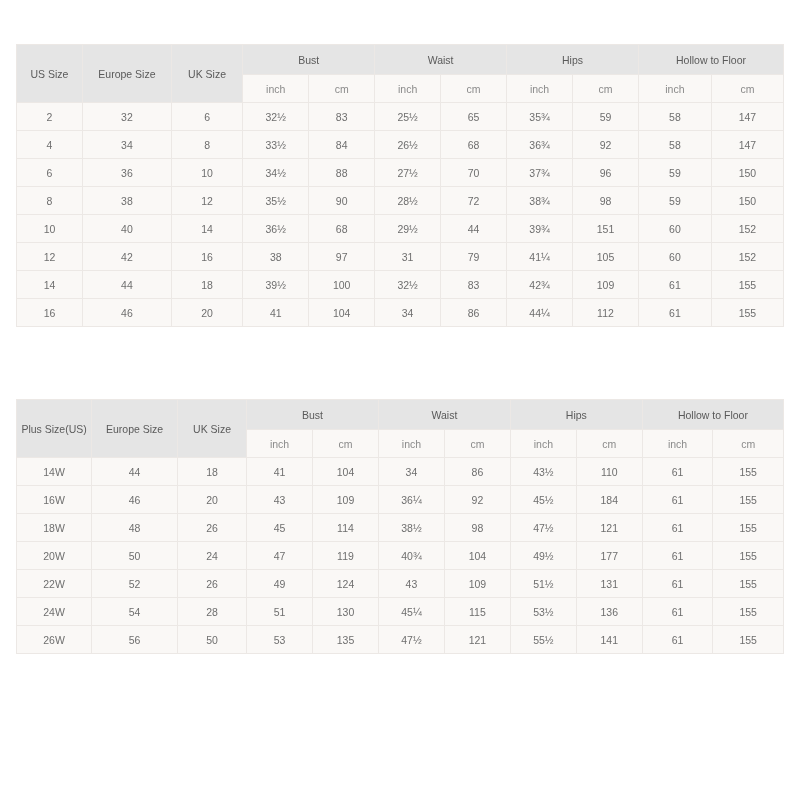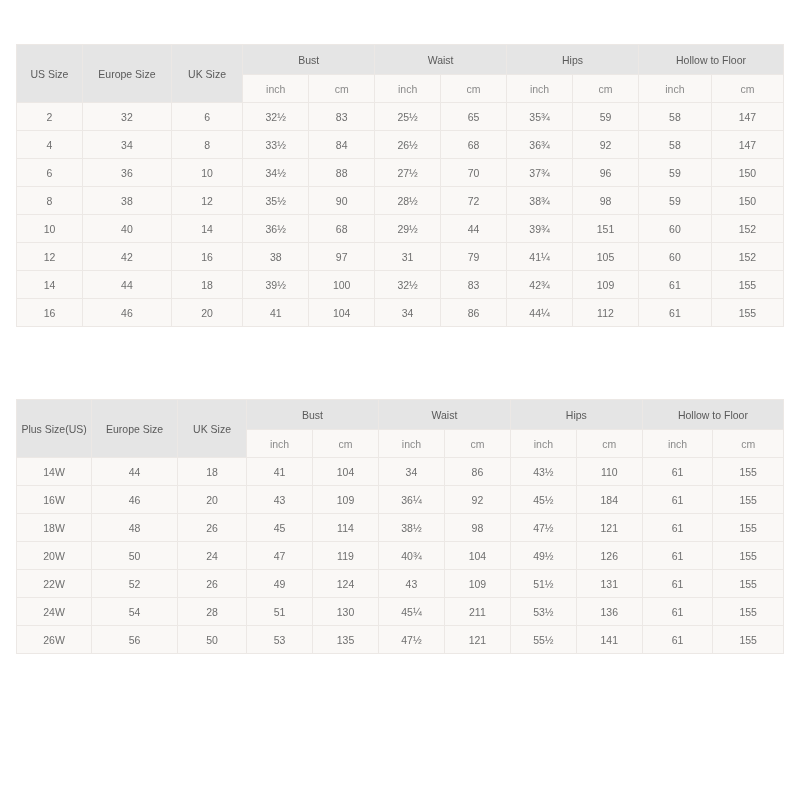--- a/index.html
+++ b/index.html
@@ -286,21 +286,21 @@
       </tr>
       <tr>
         <td>20W</td>
         <td>50</td>
         <td>24</td>
         <td>47</td>
         <td>119</td>
         <td>40¾</td>
         <td>104</td>
         <td>49½</td>
-        <td>126</td>
+        <td>177</td>
         <td>61</td>
         <td>155</td>
       </tr>
       <tr>
         <td>22W</td>
         <td>52</td>
         <td>26</td>
         <td>49</td>
         <td>124</td>
         <td>43</td>
@@ -310,21 +310,21 @@
         <td>61</td>
         <td>155</td>
       </tr>
       <tr>
         <td>24W</td>
         <td>54</td>
         <td>28</td>
         <td>51</td>
         <td>130</td>
         <td>45¼</td>
-        <td>211</td>
+        <td>115</td>
         <td>53½</td>
         <td>136</td>
         <td>61</td>
         <td>155</td>
       </tr>
       <tr>
         <td>26W</td>
         <td>56</td>
         <td>50</td>
         <td>53</td>

